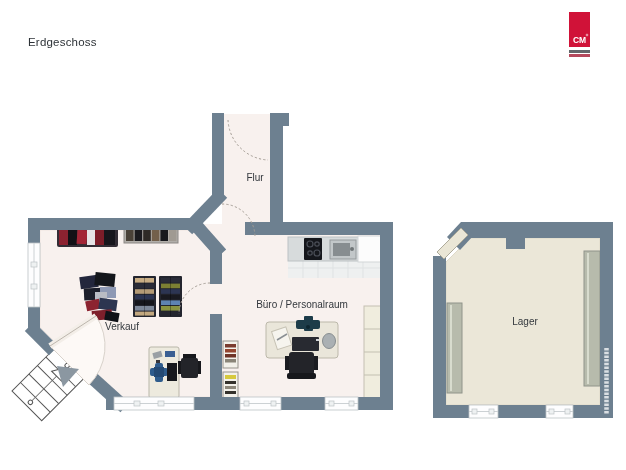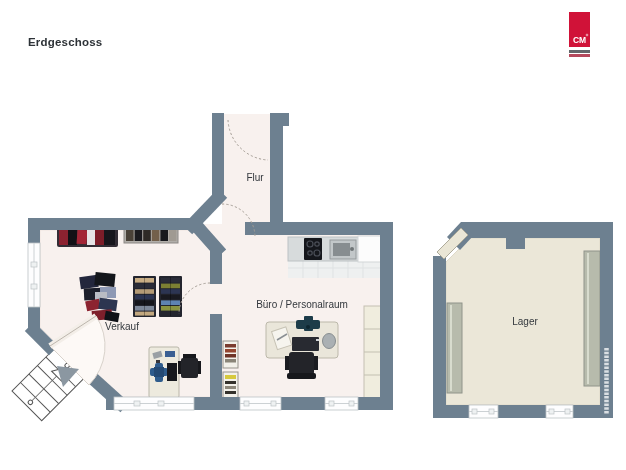--- a/index.html
+++ b/index.html
@@ -1,18 +1,18 @@
 <!DOCTYPE html>
 <html><head>
 <meta charset="utf-8">
 <style>
   html,body{margin:0;padding:0;background:#fff;}
   body{width:626px;height:470px;font-family:"Liberation Sans",sans-serif;}
   .canvas{position:relative;width:626px;height:470px;background:#fff;overflow:hidden;}
-  .title{position:absolute;left:28px;top:36px;font-size:11.5px;font-weight:700;color:#2d3237;letter-spacing:.2px;}
+  .title{position:absolute;left:28px;top:36px;font-size:11.5px;font-weight:400;color:#2d3237;letter-spacing:.2px;}
   .logo{position:absolute;left:569px;top:12px;width:22px;}
   .logo-box{width:21px;height:35px;background:#d01238;color:#fff;display:flex;align-items:flex-end;justify-content:center;
             font-size:8.5px;font-weight:700;padding-bottom:2px;box-sizing:border-box;position:relative;}
   .logo-box .tm{position:absolute;right:1px;bottom:10px;width:2px;height:2px;border:1px solid #fff;border-radius:50%;transform:scale(.6);}
   .logo-sub1{margin-top:3px;height:2.5px;background:#63666a;width:21px;}
   .logo-sub2{margin-top:1.5px;height:2.5px;background:#b5495c;width:21px;}
   svg.plan{position:absolute;left:0;top:0;}
   text.room-label{font-family:"Liberation Sans",sans-serif;font-size:10px;fill:#33383d;}
 </style>
 </head>

